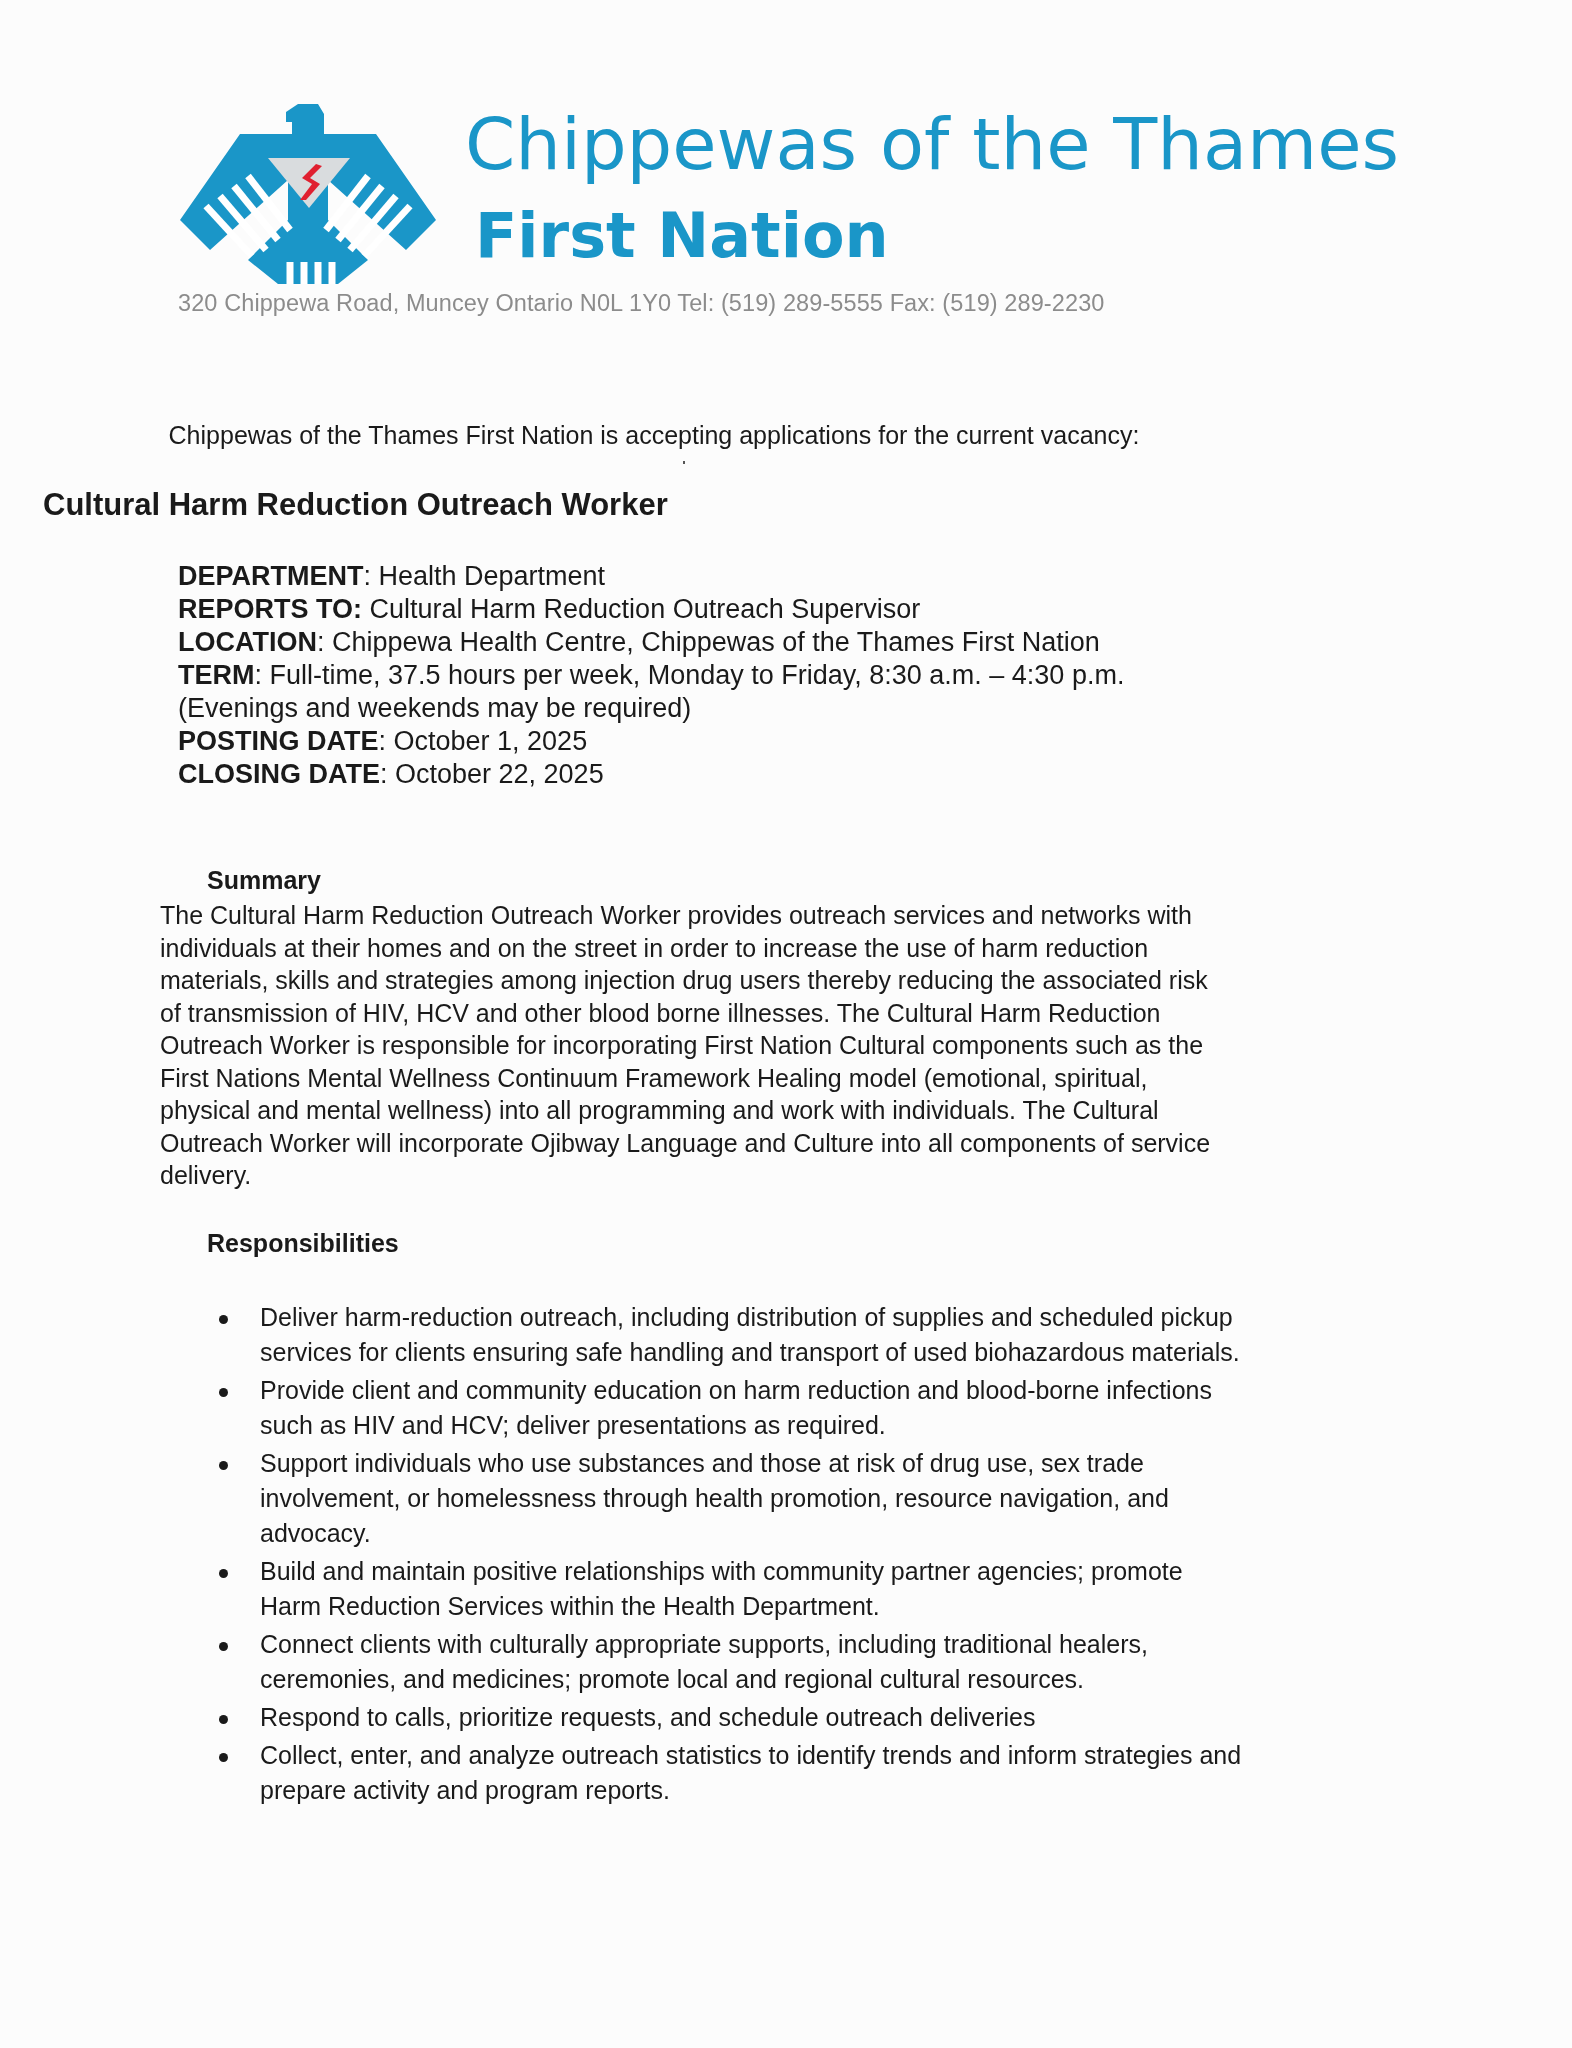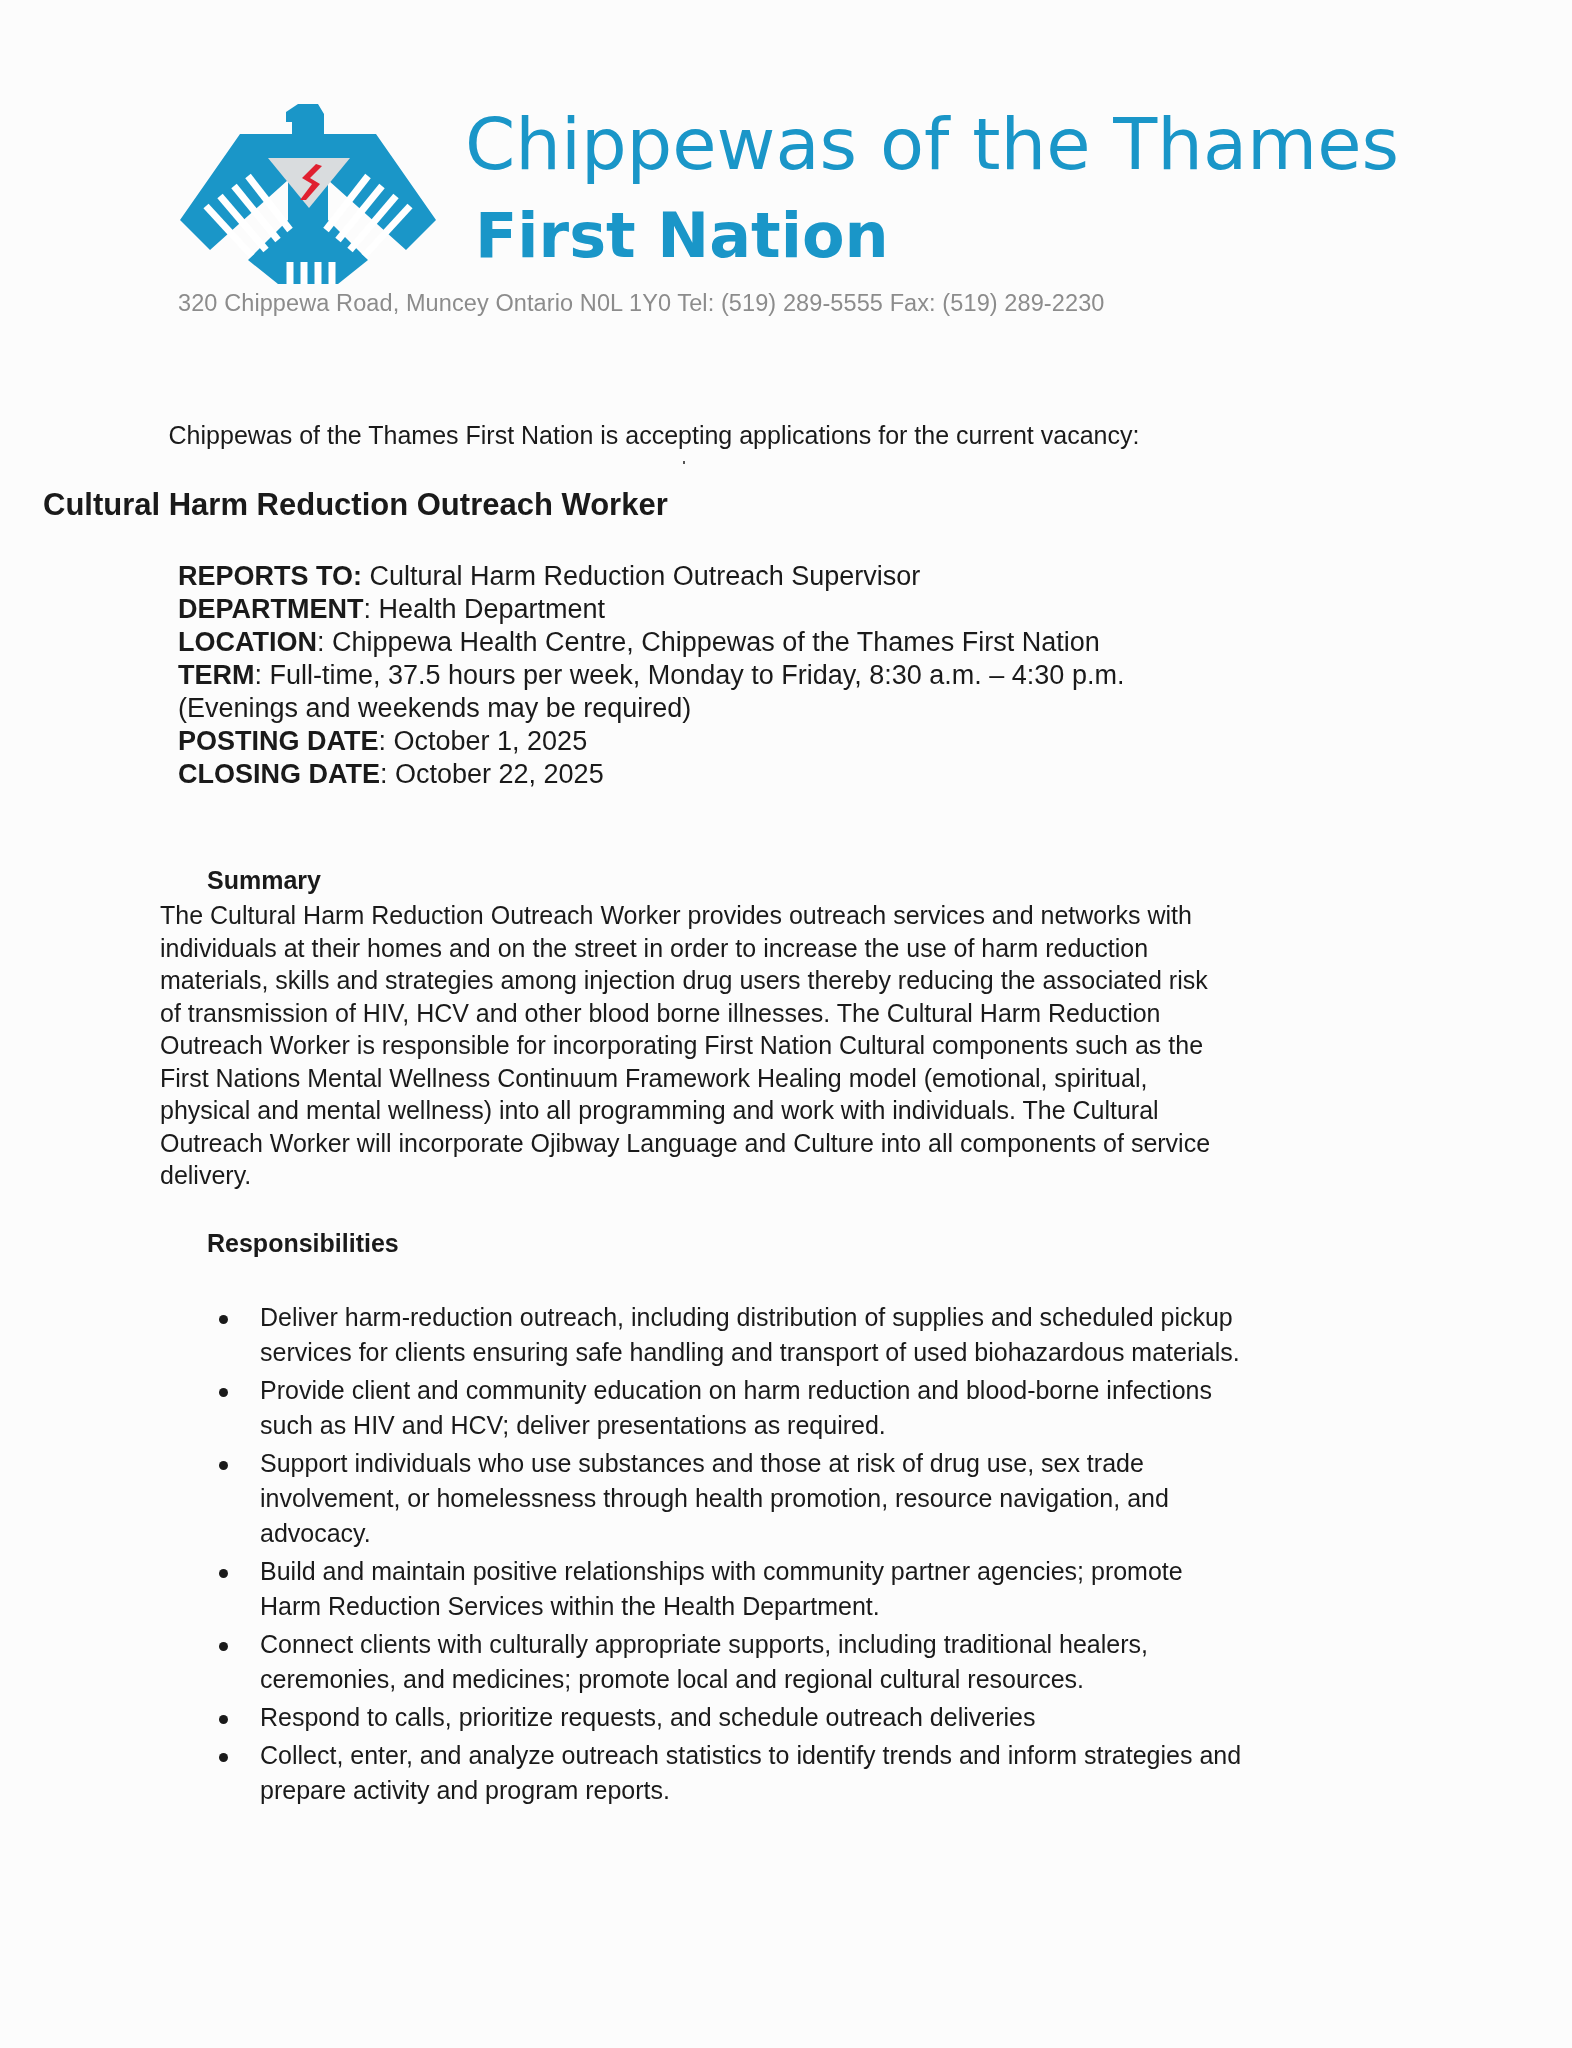--- a/index.html
+++ b/index.html
@@ -182,22 +182,22 @@
 
   <div class="org-name-1">Chippewas of the Thames</div>
   <div class="org-name-2">First Nation</div>
   <div class="address">320 Chippewa Road, Muncey Ontario N0L 1Y0 Tel: (519) 289-5555 Fax: (519) 289-2230</div>
 
   <div class="intro">Chippewas of the Thames First Nation is accepting applications for the current vacancy:</div>
   <div class="stray-dot"></div>
   <div class="job-title">Cultural Harm Reduction Outreach Worker</div>
 
   <div class="details">
+    <span class="row"><span class="lbl">DEPARTMENT</span><span>: Health Department</span></span>
     <span class="row"><span class="lbl">REPORTS TO:</span><span> Cultural Harm Reduction Outreach Supervisor</span></span>
-    <span class="row"><span class="lbl">DEPARTMENT</span><span>: Health Department</span></span>
     <span class="row"><span class="lbl">LOCATION</span><span>: Chippewa Health Centre, Chippewas of the Thames First Nation</span></span>
     <span class="row"><span class="lbl">TERM</span><span>: Full-time, 37.5 hours per week, Monday to Friday, 8:30 a.m. – 4:30 p.m.</span></span>
     <span class="row"><span class="lbl"></span><span>(Evenings and weekends may be required)</span></span>
     <span class="row"><span class="lbl">POSTING DATE</span><span>: October 1, 2025</span></span>
     <span class="row"><span class="lbl">CLOSING DATE</span><span>: October 22, 2025</span></span>
   </div>
 
   <div class="section-heading summary-heading">Summary</div>
   <div class="summary-text">
     <span class="line">The Cultural Harm Reduction Outreach Worker provides outreach services and networks with</span>

